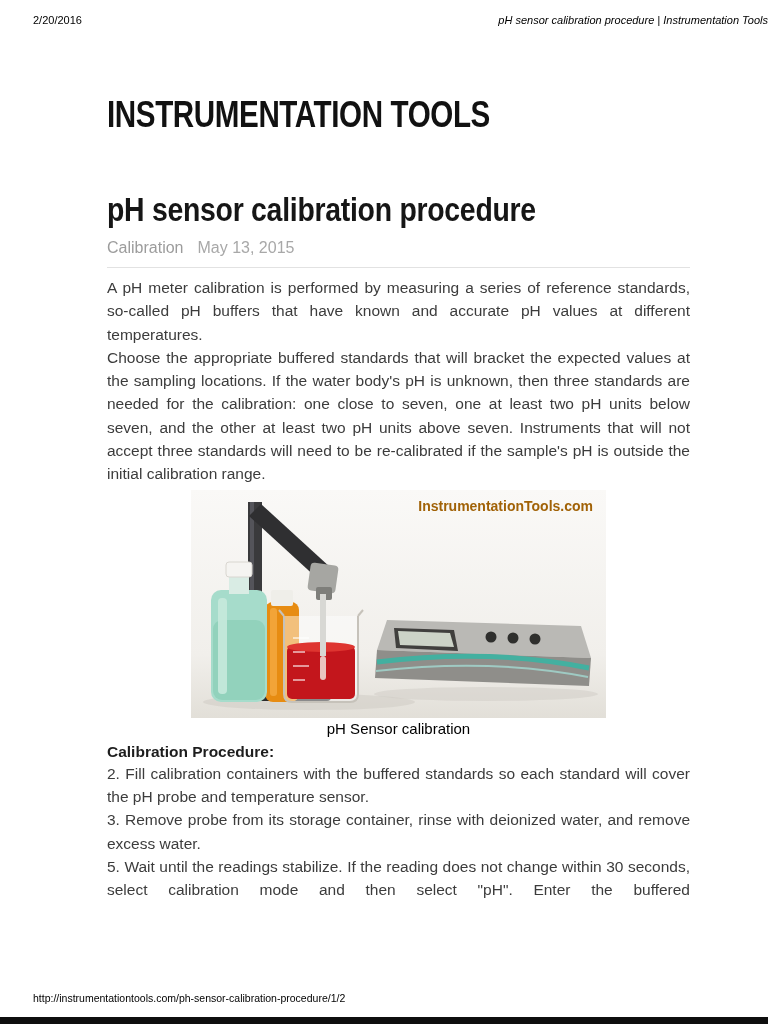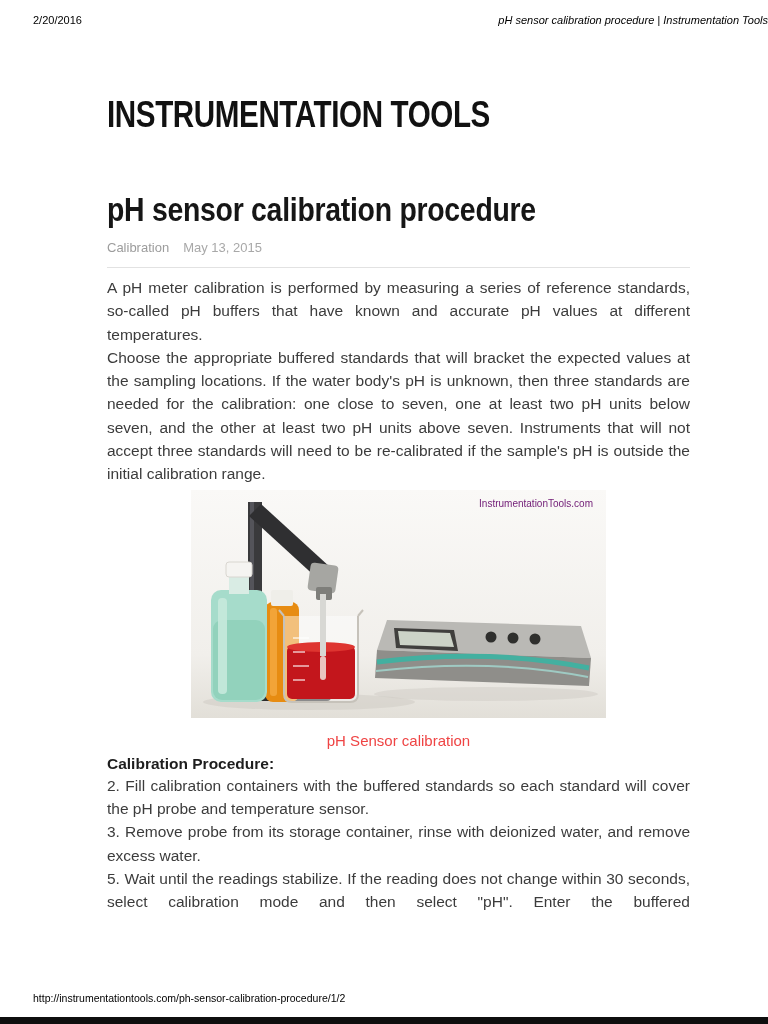--- a/index.html
+++ b/index.html
@@ -20,32 +20,32 @@
   
   .content{position:absolute;left:107px;width:583px;top:0;}
   h1.site-title{
     margin:96px 0 0 0;font-size:37px;line-height:38px;font-weight:700;color:#111;
     transform:scaleX(.8);transform-origin:left center;white-space:nowrap;letter-spacing:-.5px;
   }
   h2.article-title{
     margin:58px 0 0 0;font-size:33px;line-height:36px;font-weight:700;color:#161616;
     transform:scaleX(.86);transform-origin:left center;white-space:nowrap;letter-spacing:-.3px;
   }
-  .meta{margin-top:12px;font-size:13px;color:#9c9c9c;line-height:16px;}
+  .meta{margin-top:12px;font-size:16px;color:#9c9c9c;line-height:16px;}
   .meta .meta-date{margin-left:14px;color:#a8a8a8;}
   hr.divider{margin:11px 0 8px 0;border:none;border-top:1px solid #e2e2e2;height:0;}
   p.body-text{margin:0;font-size:15.5px;line-height:23.3px;color:#3c3c3c;text-align:justify;}
   p.justify-last{text-align-last:justify;}
   h3.proc-heading{margin:4px 0 0 0;font-size:15.5px;line-height:20px;font-weight:700;color:#1d1d1d;}
 
   
   .figure{width:415px;height:228px;margin:4px auto 0 auto;position:relative;background:#f6f4f1;}
   .figure svg{display:block;width:415px;height:228px;}
-  .watermark{position:absolute;top:8px;right:13px;font-size:10px;font-weight:400;color:#701a75;}
-  .caption{margin-top:14px;text-align:center;font-size:15px;line-height:18px;color:#ef4444;}
+  .watermark{position:absolute;top:8px;right:13px;font-size:14px;font-weight:700;color:#a16207;}
+  .caption{margin-top:2px;text-align:center;font-size:15px;line-height:18px;color:#000000;}
 </style>
 </head>
 <body>
 
 <div class="print-header">
   <span class="ph-date">2/20/2016</span>
   <span class="ph-title">pH sensor calibration procedure | Instrumentation Tools</span>
 </div>
 
 <div class="content">

